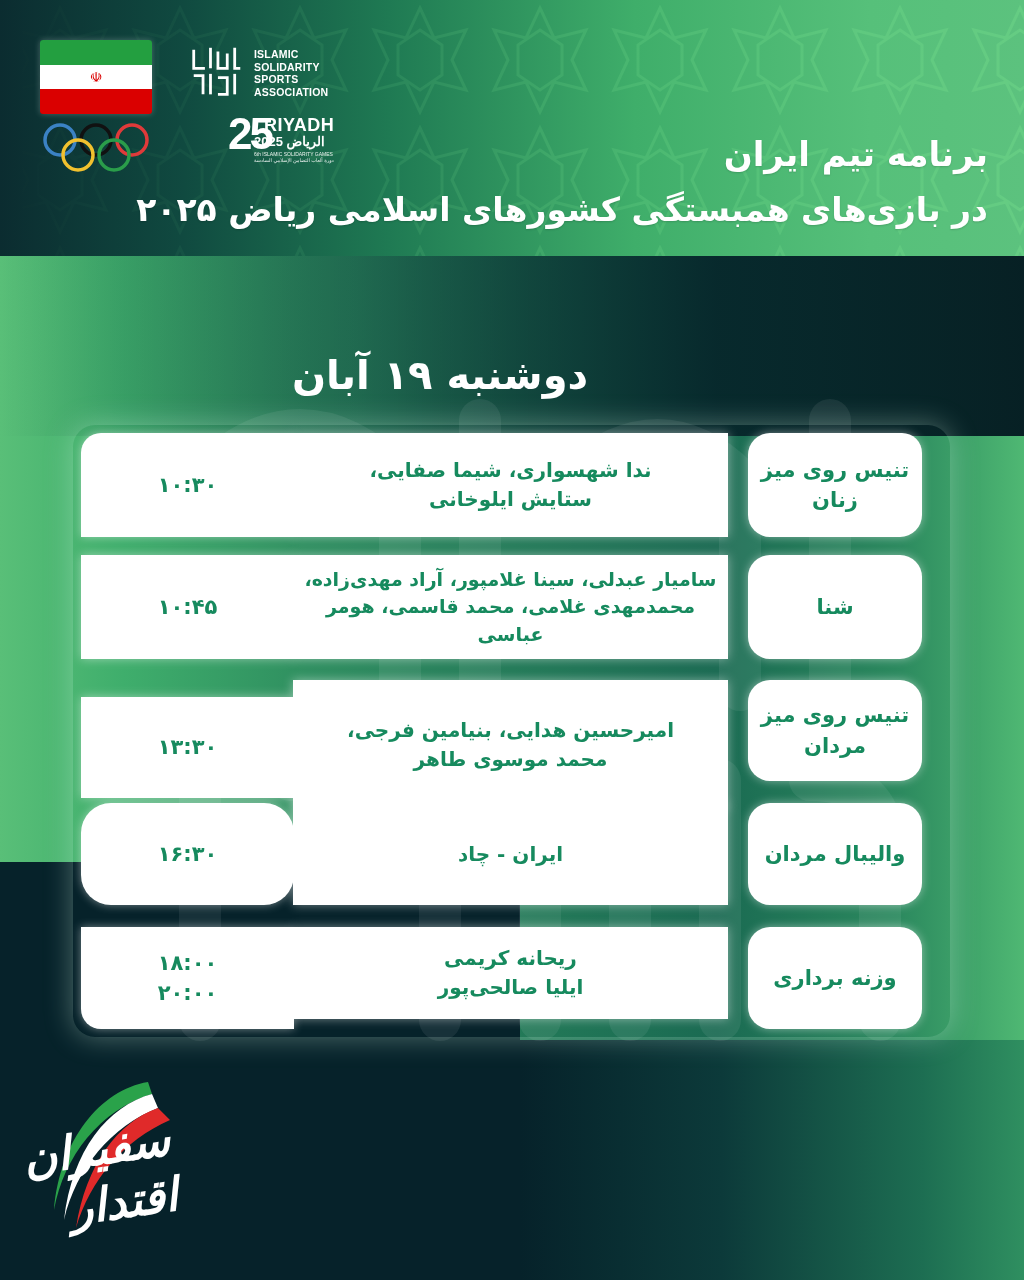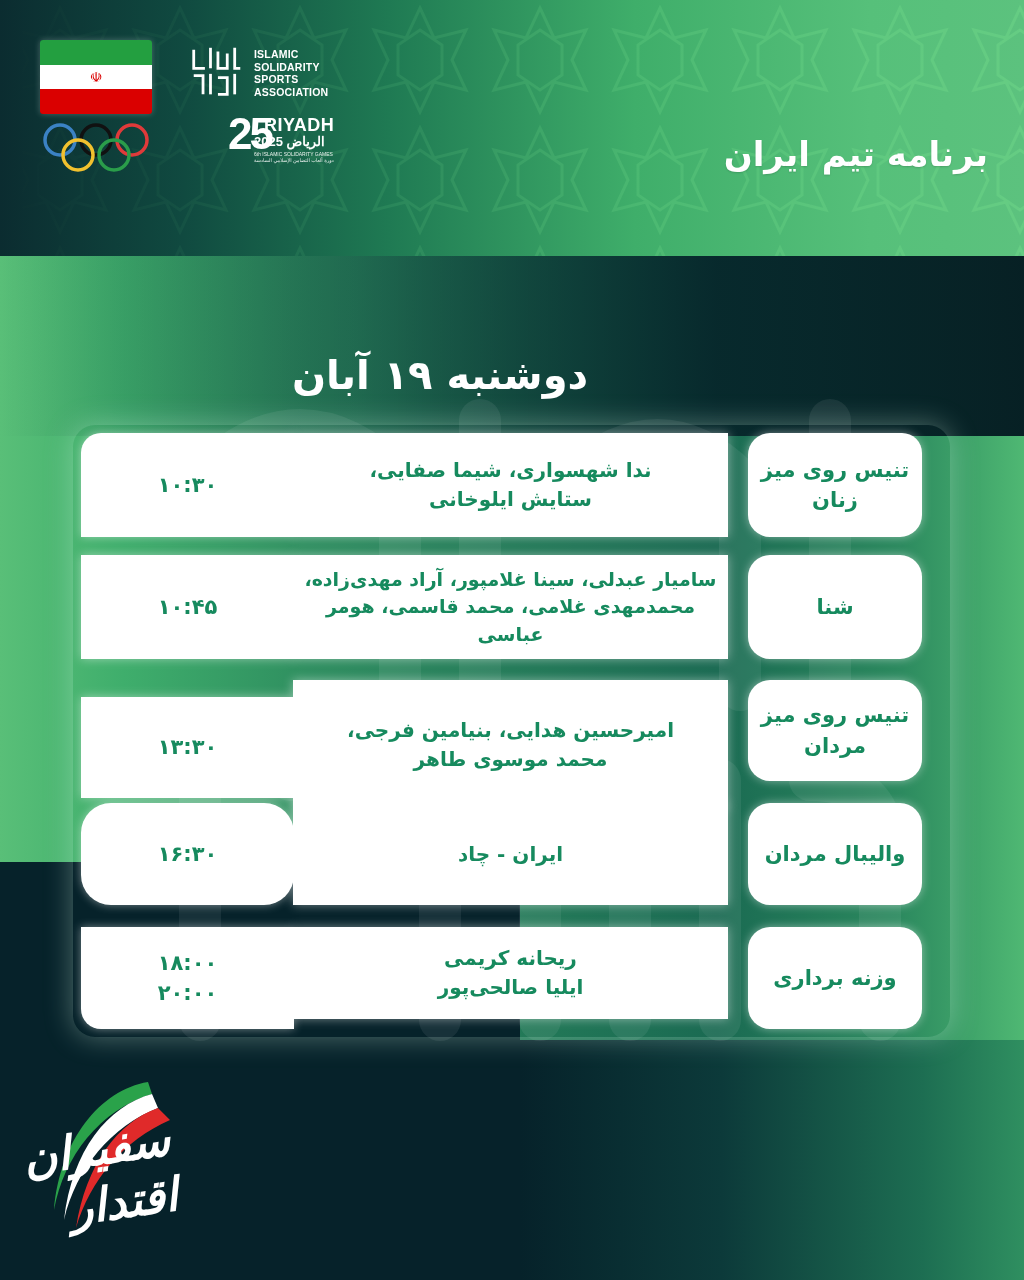--- a/index.html
+++ b/index.html
@@ -221,20 +221,21 @@
       <div class="riyadh-num">25</div>
       <div class="riyadh-word">RIYADH</div>
       <div class="riyadh-year">2025 الرياض</div>
       <div class="riyadh-sub">
         <div>6th ISLAMIC SOLIDARITY GAMES</div>
         <div>دورة ألعاب التضامن الإسلامي السادسة</div>
       </div>
     </div>
 
     <div class="title-1">برنامه تیم ایران</div>
+    <div class="title-2">در بازی‌های همبستگی کشورهای اسلامی ریاض ۲۰۲۵</div>
   </div>
 
   <div class="date-heading">دوشنبه ۱۹ آبان</div>
 
   <div class="table">
     <div class="table-bg"></div>
 
     <div class="cell c-time tl" style="top:0;height:104px;">
       <span class="txt">۱۰:۳۰</span>
     </div>

